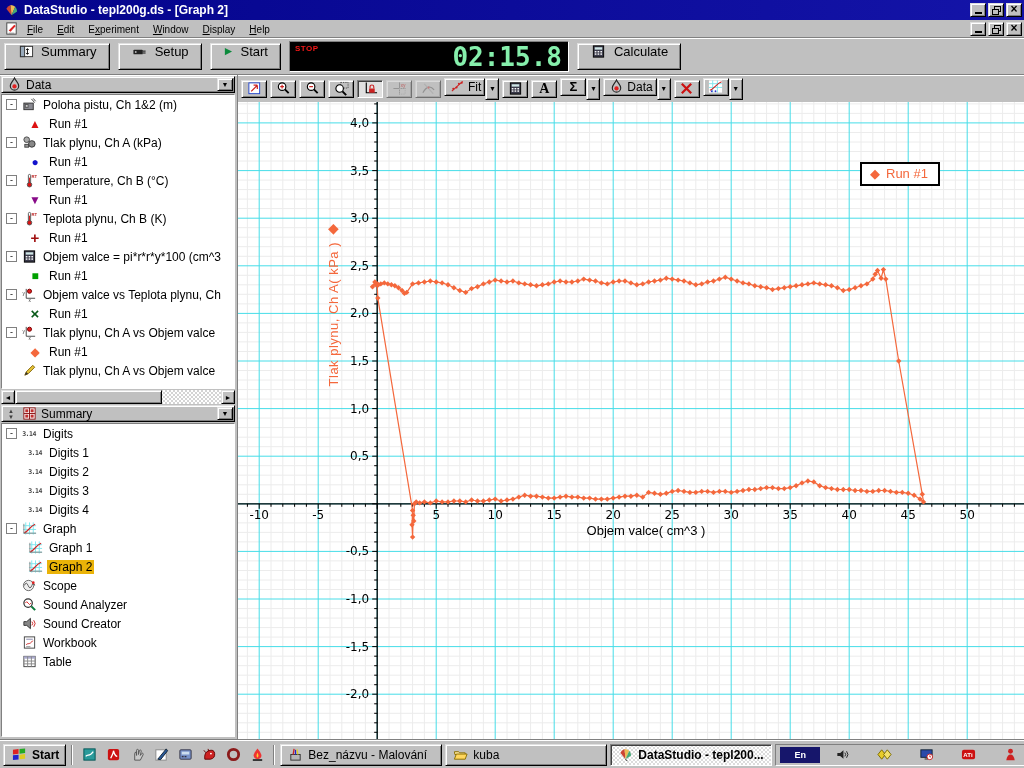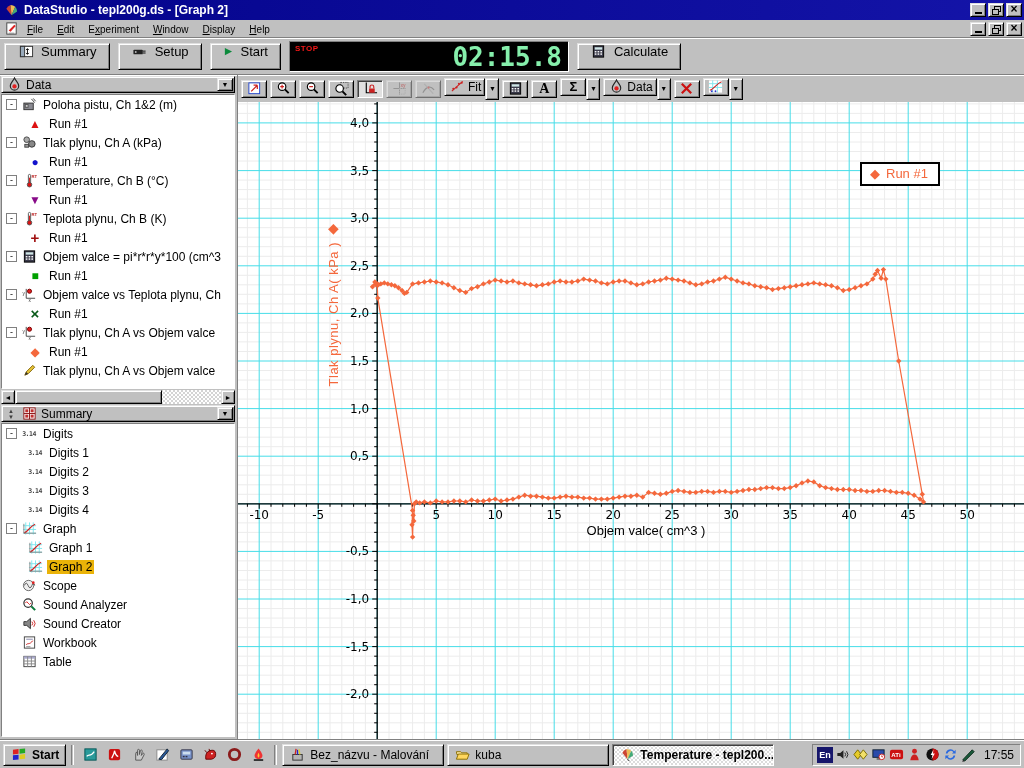--- a/index.html
+++ b/index.html
@@ -76,21 +76,21 @@
   #taskbar{position:absolute;left:0;right:0;bottom:0;height:28px;background:#c0c0c0;
     border-top:1px solid #fff;box-shadow:0 -1px 0 #808080;display:flex;align-items:center;padding:2px 3px;gap:3px;}
   #start-btn{height:22px;display:flex;align-items:center;gap:4px;padding:0 6px;font-weight:bold;font-size:12px;}
   .tb-divider{width:3px;height:20px;border-left:1px solid #808080;border-right:1px solid #fff;margin:0 2px;}
   .ql{width:22px;height:22px;display:flex;align-items:center;justify-content:center;background:transparent;border:none;}
   .taskbtn{width:162px;height:22px;display:flex;align-items:center;gap:4px;padding:0 5px;font-size:12px;white-space:nowrap;overflow:hidden;}
   .taskbtn.active{border-color:#808080 #fff #fff #808080;box-shadow:inset 1px 1px 0 #404040;
     background-image:repeating-conic-gradient(#fff 0 25%,#dcdcdc 0 50%);background-size:4px 4px;font-weight:bold;}
   #tray{height:22px;display:flex;align-items:center;gap:2px;padding:0 6px 0 4px;margin-left:auto;
     border:1px solid;border-color:#808080 #fff #fff #808080;}
-  .tray-ic{width:16px;height:16px;display:flex;align-items:center;justify-content:center;font-size:9px;text-align:right;}
+  .tray-ic{width:40px;height:16px;display:flex;align-items:center;justify-content:center;font-size:9px;text-align:right;}
   #clock{margin-left:5px;font-size:12px;}
   svg{display:block;}
 </style>
 </head>
 <body>
 
 <div id="titlebar">
   <span class="ticon" id="app-icon">
       <svg viewBox="0 0 16 16" width="15" height="15">
         <path d="M8 13 L2.5 6 A8 8 0 0 1 7 2 Z" fill="#c43"></path>
@@ -1297,21 +1297,21 @@
       </button>
       <button class="taskbtn raised active">
         <span class="ticon">
           <svg viewBox="0 0 16 16" width="15" height="15">
             <path d="M8 13 L2.5 6 A8 8 0 0 1 7 2 Z" fill="#c43"></path>
             <path d="M8 13 L7 2 A8 8 0 0 1 12 4 Z" fill="#eb5"></path>
             <path d="M8 13 L12 4 A8 8 0 0 1 14 9 Z" fill="#4a7"></path>
             <line x1="8" y1="13" x2="10" y2="15" stroke="#222"></line>
           </svg>
         </span>
-        <span>Temperature - tepl200...</span>
+        <span>DataStudio - tepl200...</span>
       </button>
     </span>
   <span id="tray">
     <span id="tray-icons" style="display:flex;gap:2px;">
         <span class="tray-ic" style="background: rgb(22, 22, 107); color: rgb(255, 255, 255); font-weight: bold; font-size: 9px;">En</span>
         <span class="tray-ic">
           <svg viewBox="0 0 16 16" width="15" height="15">
             <path d="M2.5 6.5 h3 l3.5 -3 v9 l-3.5 -3 h-3 Z" fill="#222"></path>
             <path d="M10.5 6 q1.8 2 0 4 M12.3 4.5 q3 3.5 0 7" stroke="#222" fill="none"></path>
           </svg>

